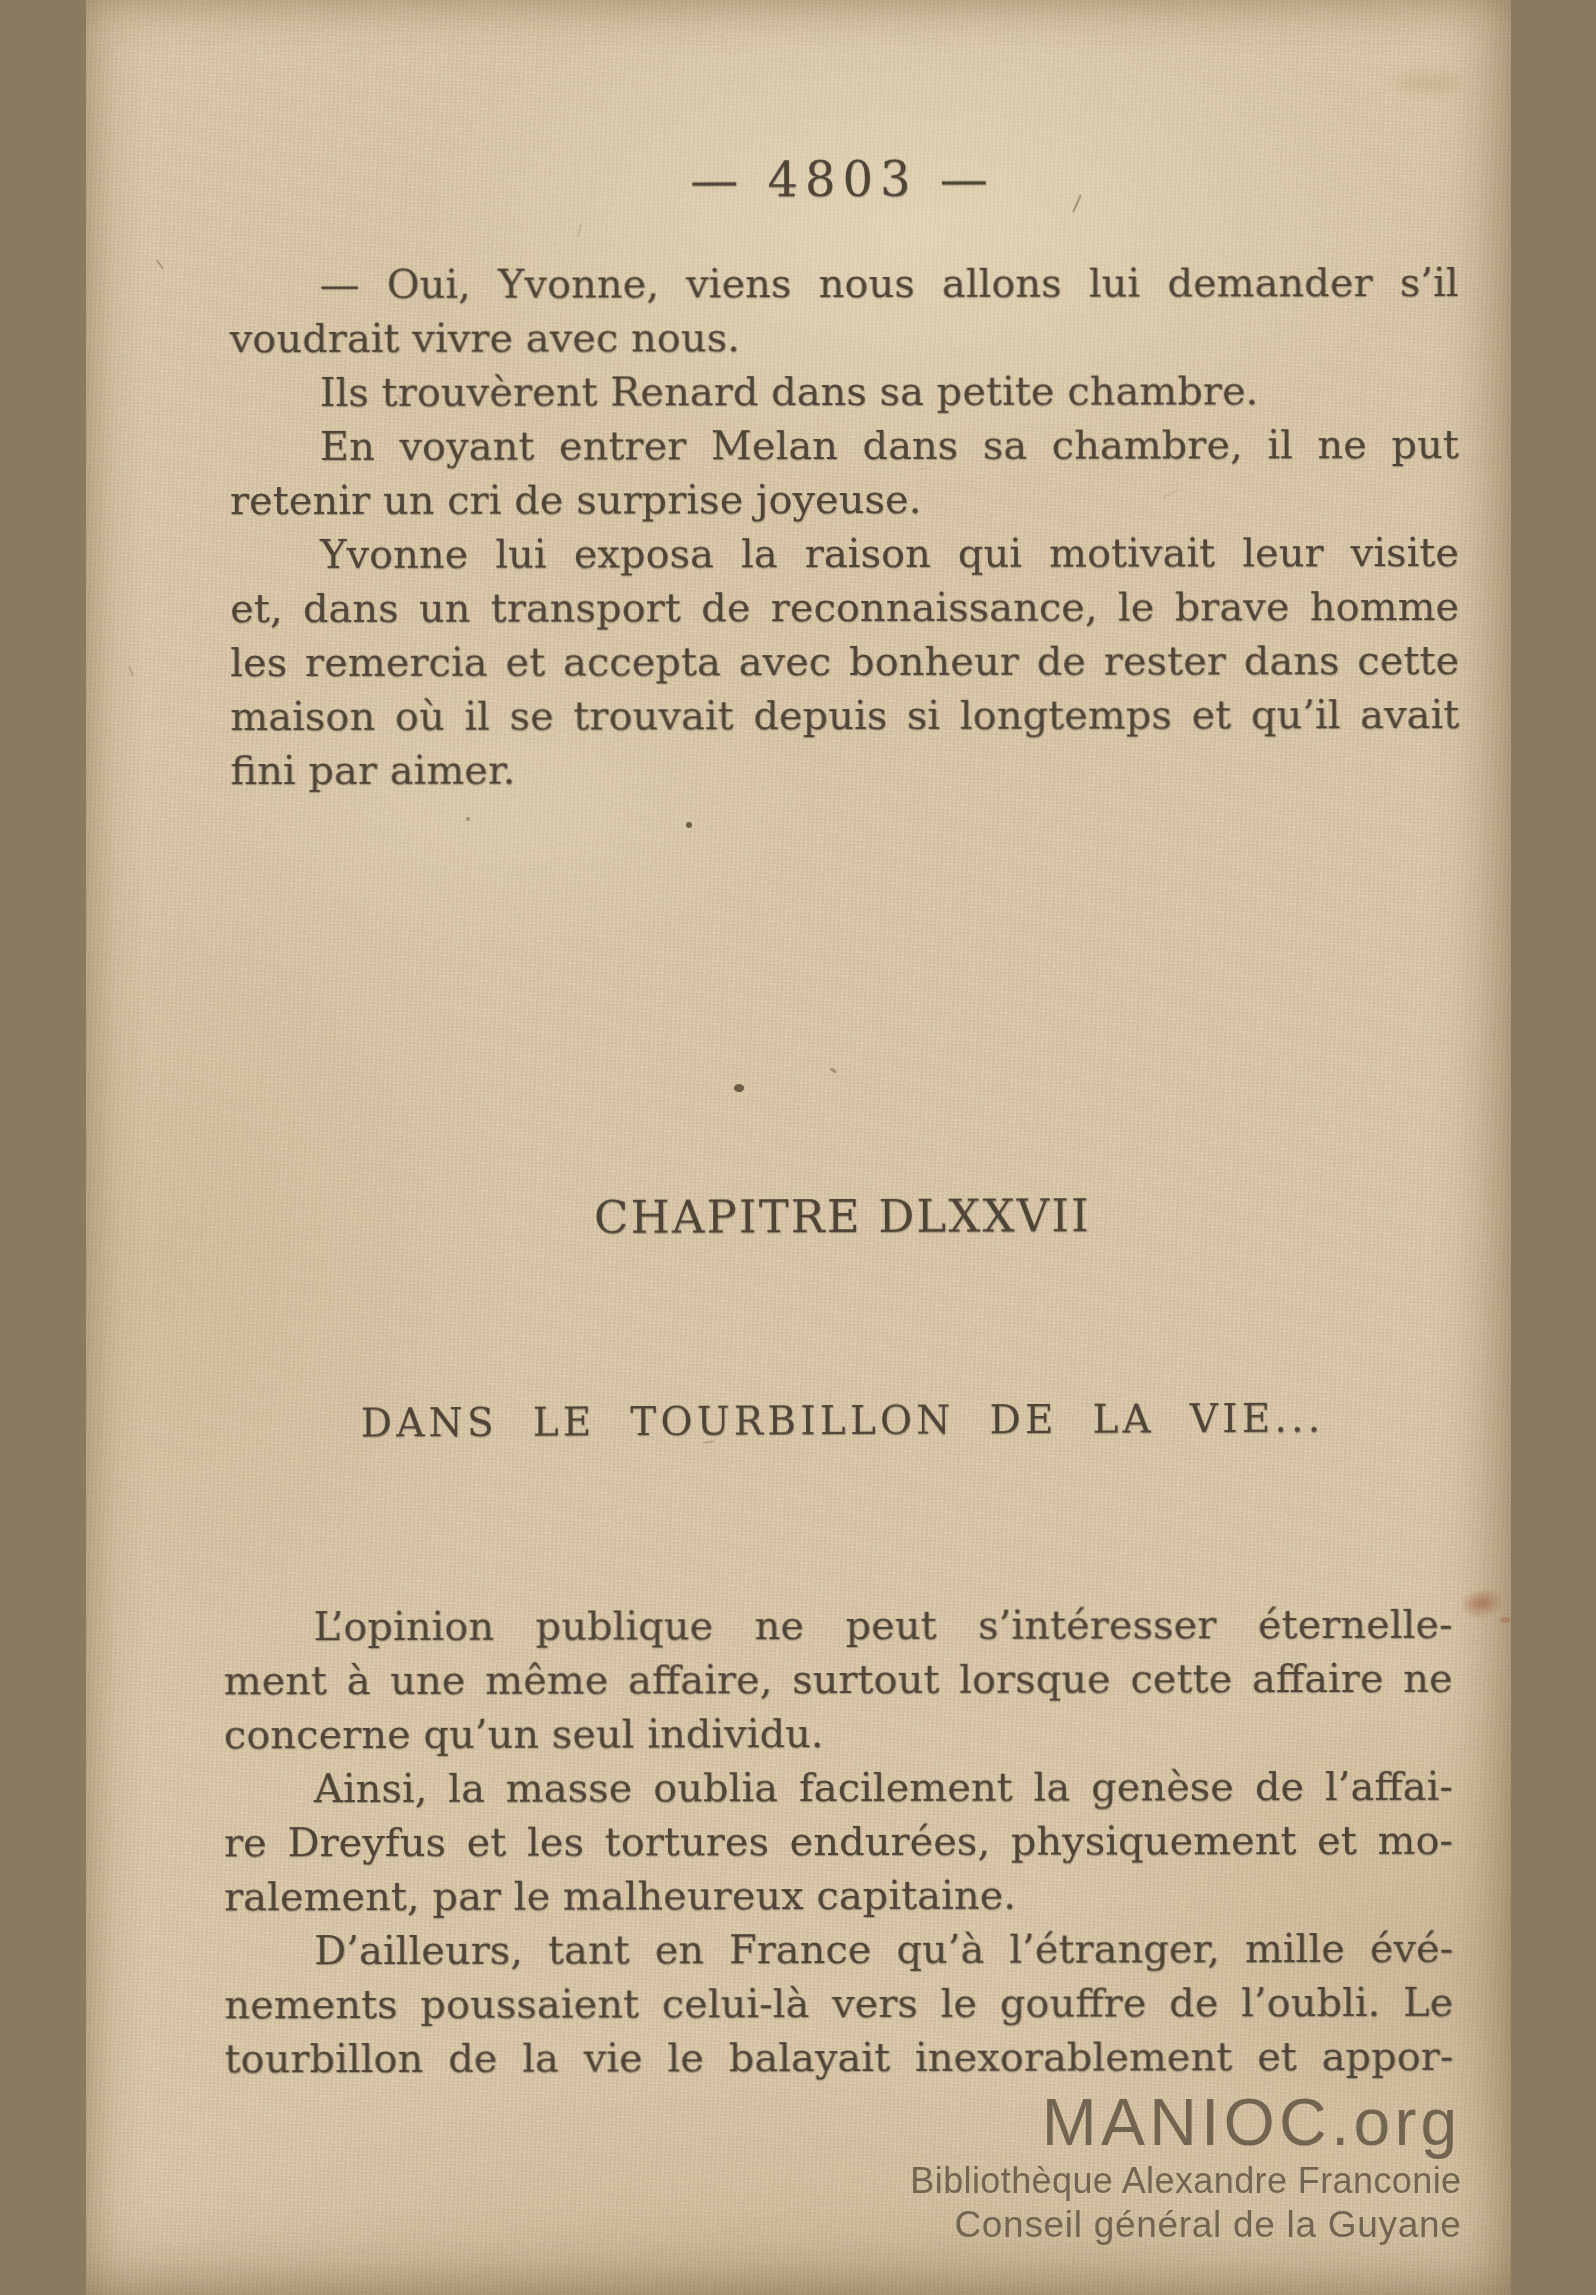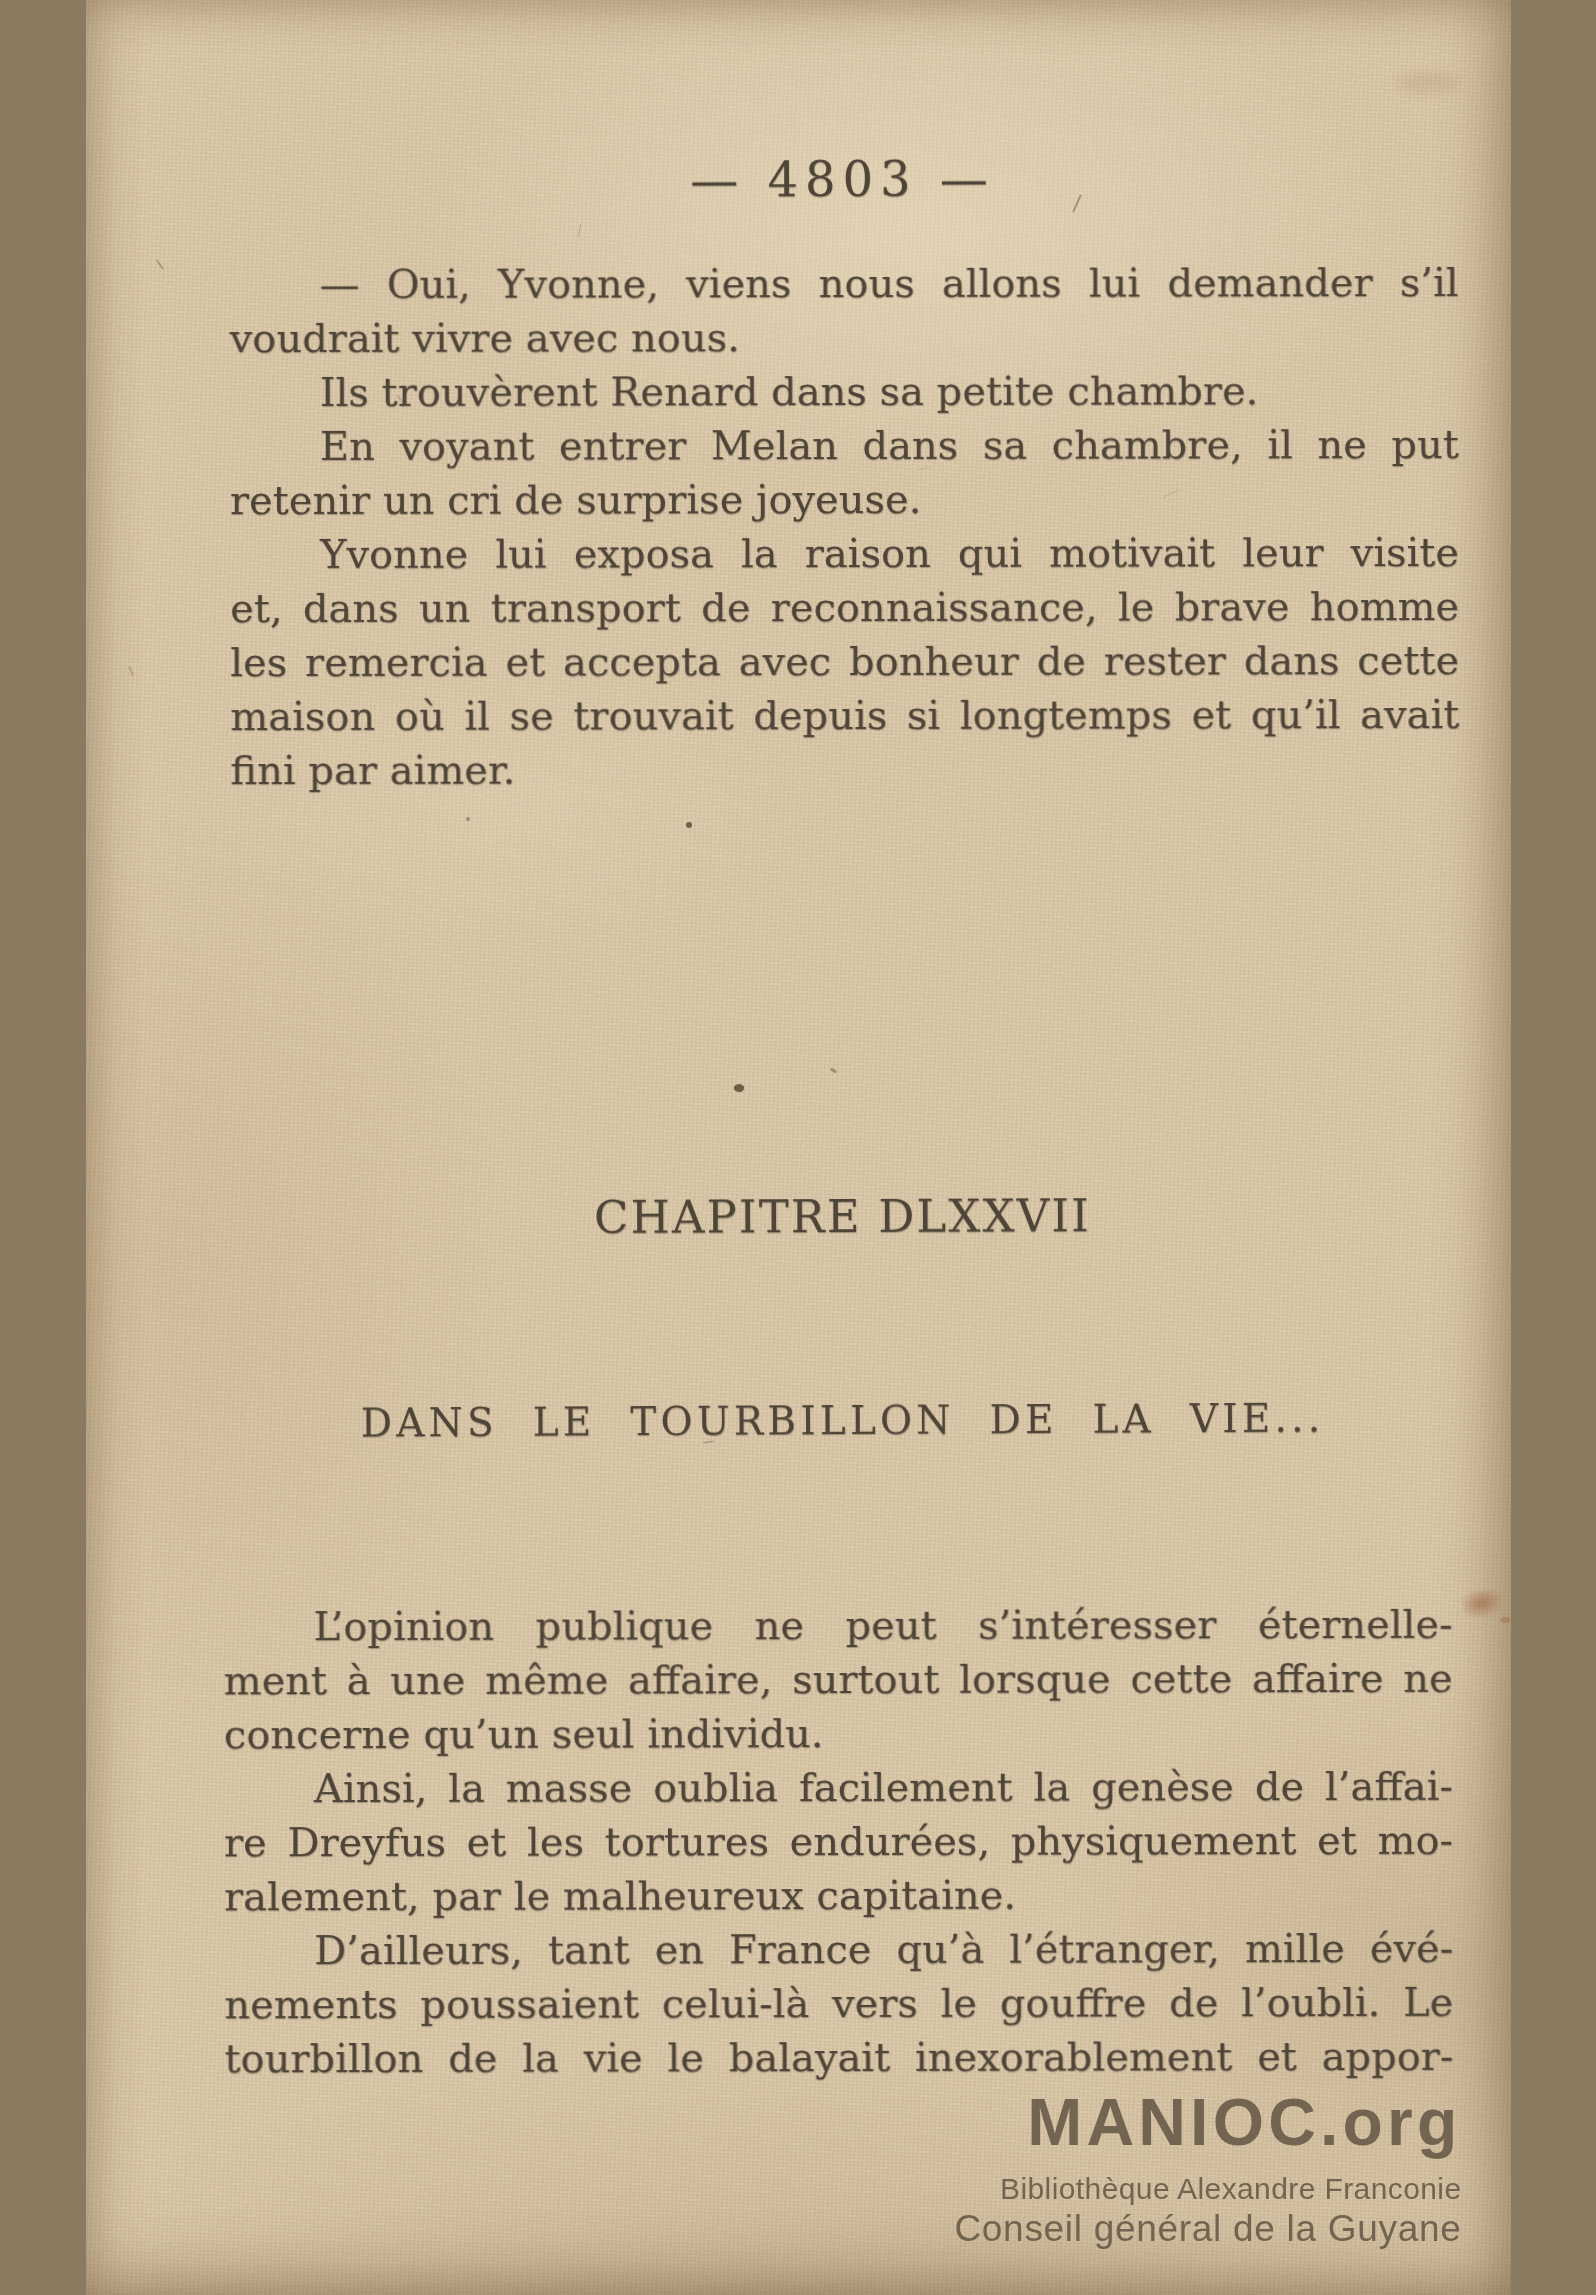--- a/index.html
+++ b/index.html
@@ -81,26 +81,26 @@
     top: 2088px; right: 49px;
     text-align: right;
     color: #6b5e4c;
     font-family: "Liberation Sans", "DejaVu Sans", sans-serif;
     opacity: 0.93;
   }
   .wm-site {
     font-size: 66px;
     letter-spacing: 4.2px;
     line-height: 1.06;
-    font-weight: bold;
+    font-weight: normal;
   }
   .wm-library {
-    font-size: 30px;
+    font-size: 36px;
     letter-spacing: 0.4px;
-    margin-top: 14px;
+    margin-top: 3px;
     line-height: 1.1;
   }
   .wm-collection {
     font-size: 37px;
     margin-top: 4.2px;
     line-height: 1.1;
     letter-spacing: 0.7px;
   }
 
   

